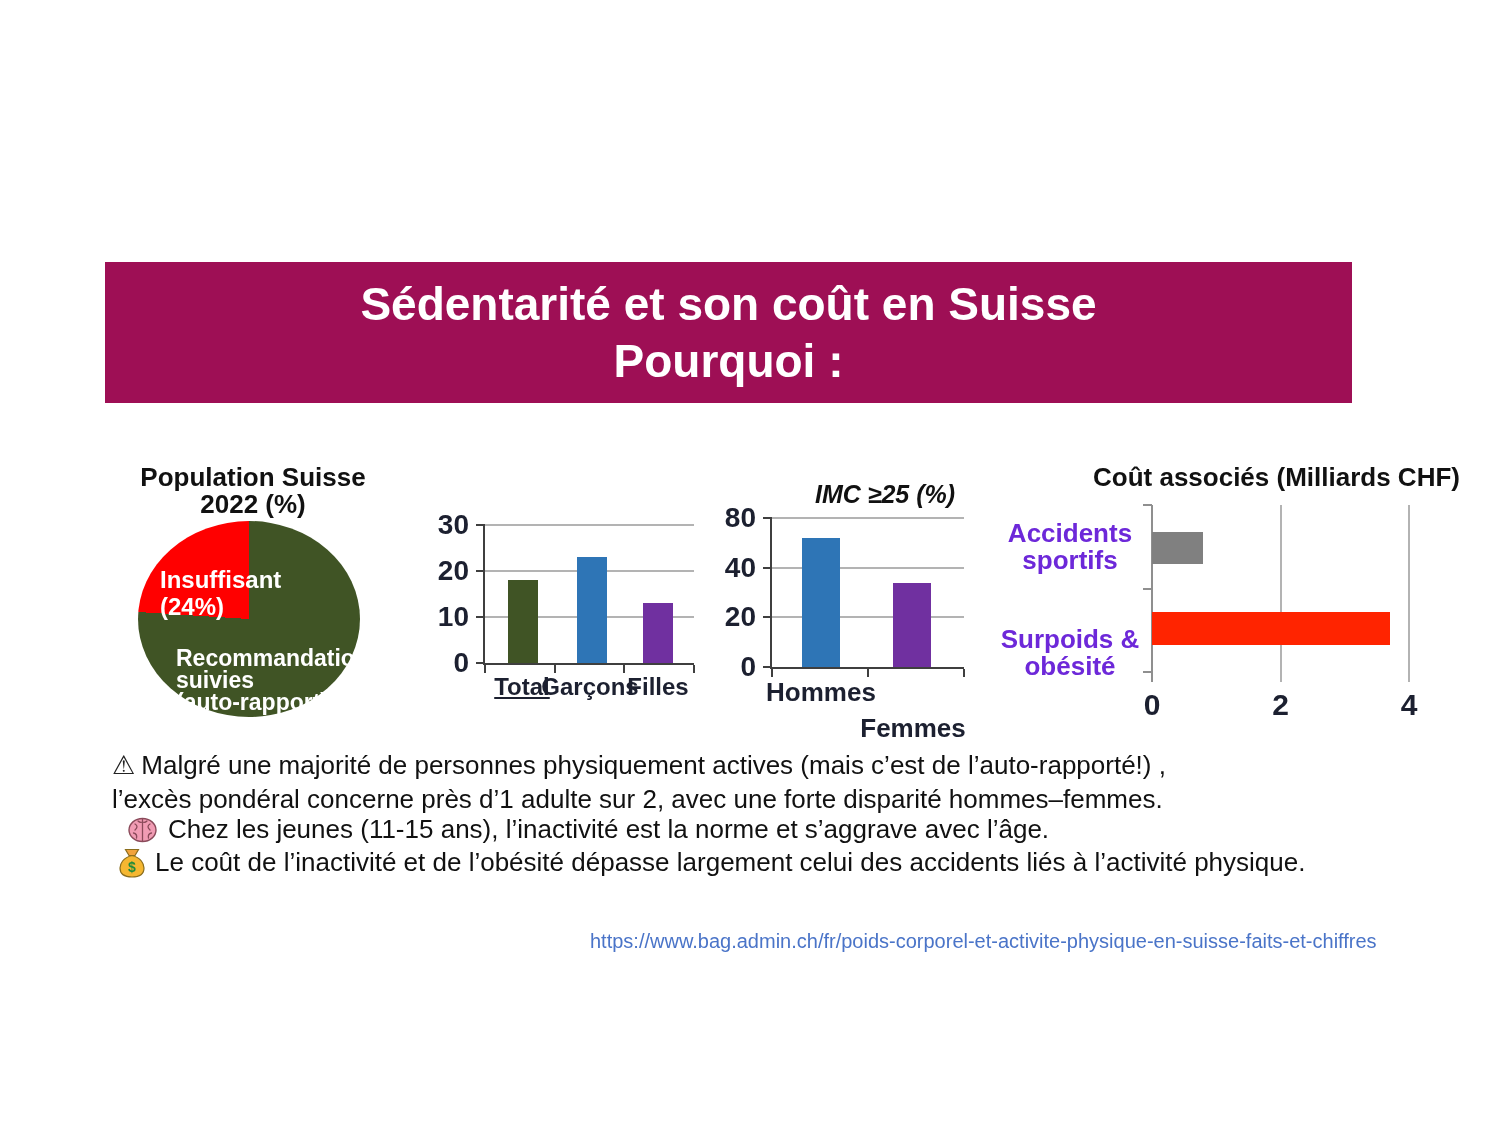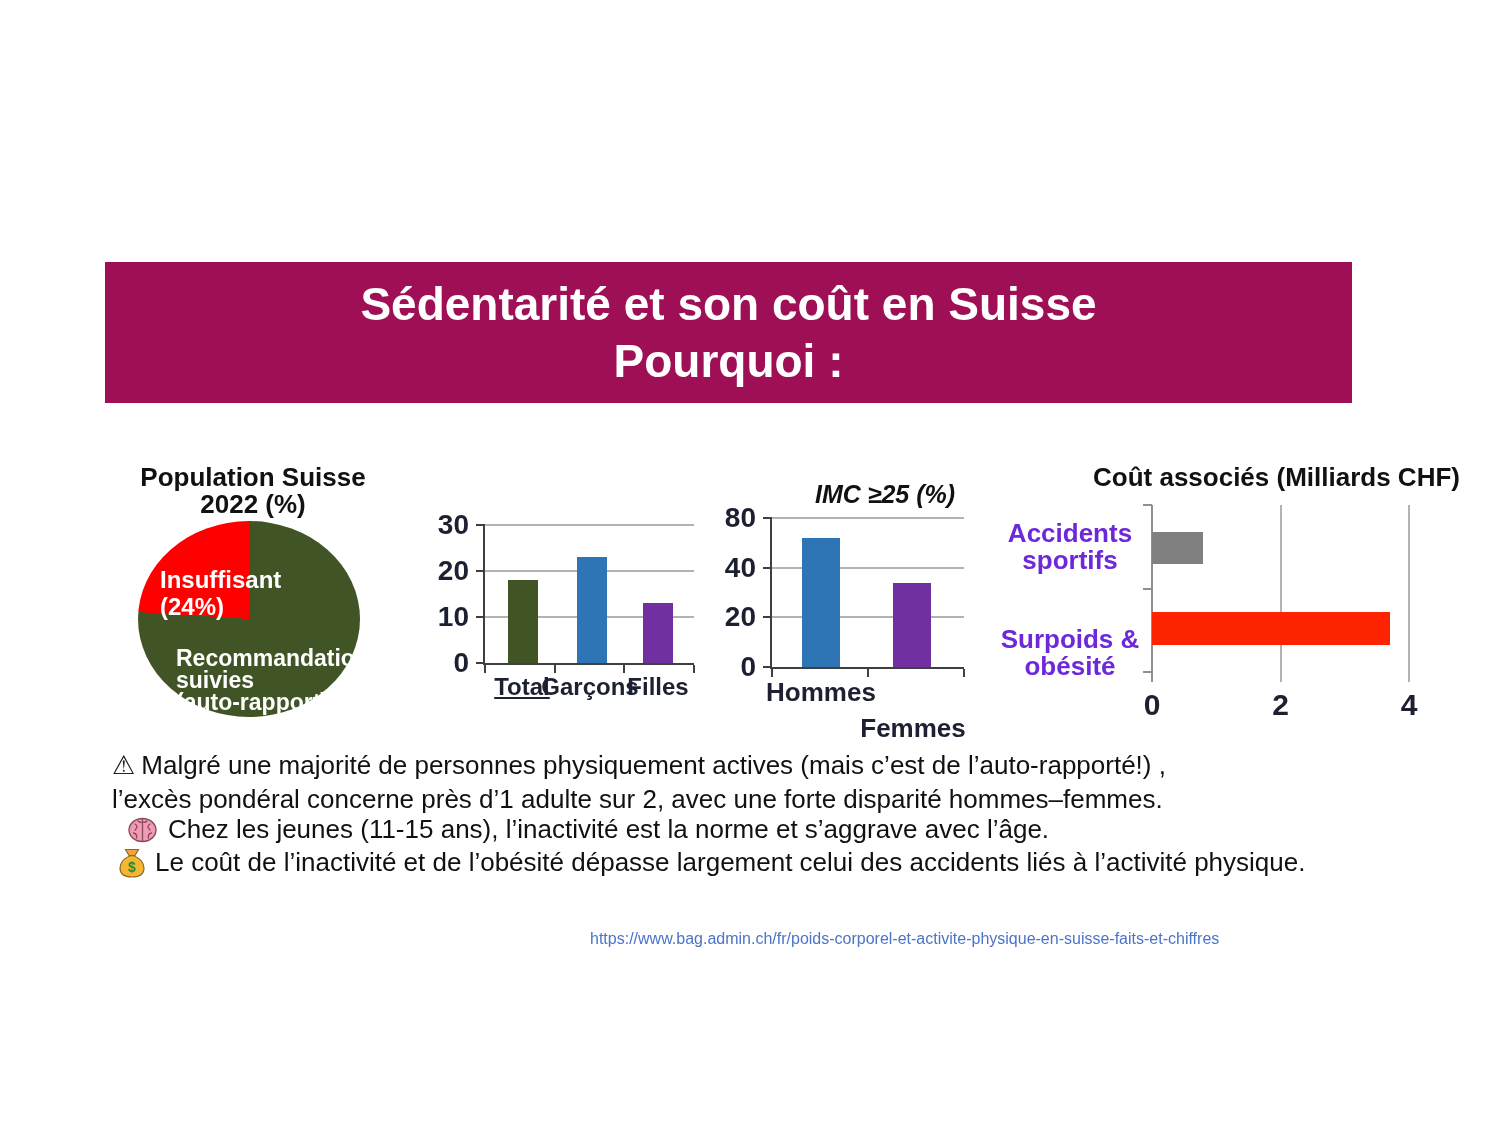--- a/index.html
+++ b/index.html
@@ -60,21 +60,21 @@
   
   .note { position:absolute; font-size:26px; color:#111; }
   .warning-note { left:112px; top:748px; line-height:34px; }
   .warn-icon { margin-right:6px; color:#222; }
   .icon-note { display:flex; align-items:center; gap:9px; }
   .brain-line { left:126px; top:814px; }
   .money-line { left:118px; top:847px; }
   .emoji { flex:0 0 auto; }
 
   
-  .url { position:absolute; left:590px; top:930px; font-size:16px;
+  .url { position:absolute; left:590px; top:930px; font-size:20px;
          color:#4A74C8; text-decoration:none; }
 </style>
 </head>
 <body>
 
 <div class="slide">
 
   <div class="banner">
     <div>Sédentarité et son coût en Suisse</div>
     <div>Pourquoi :</div>

